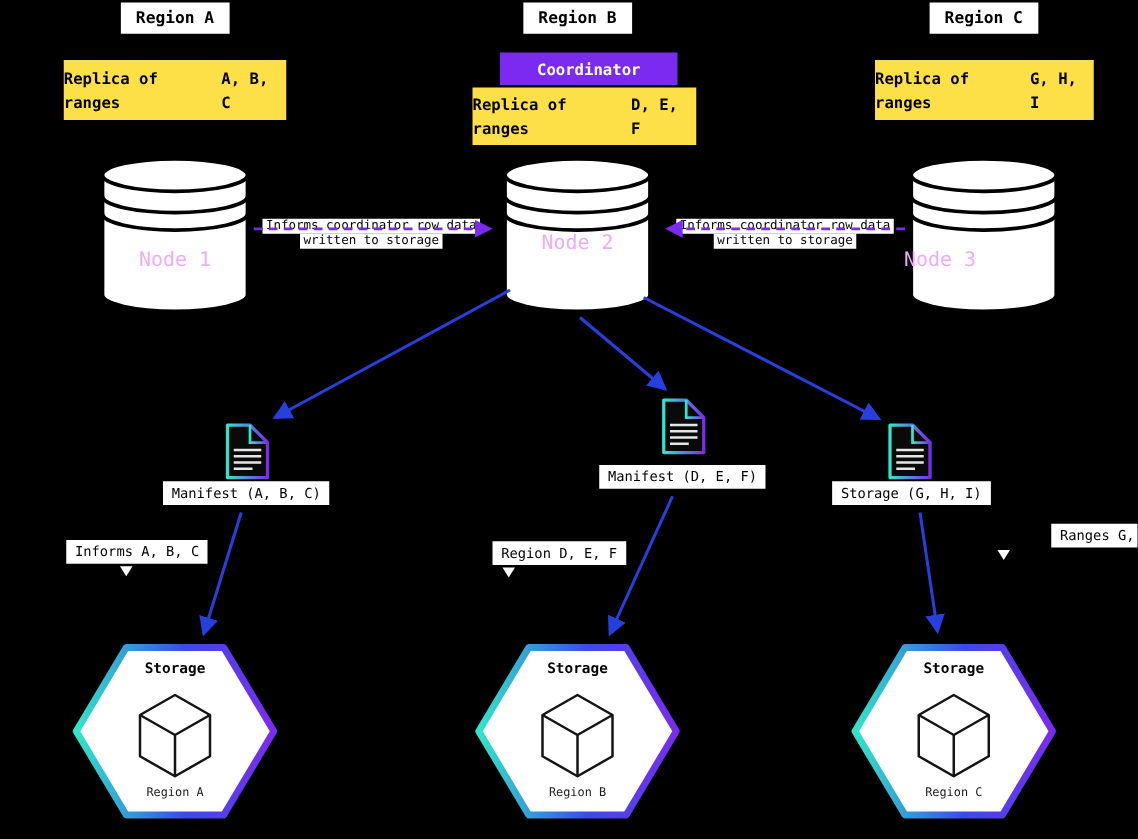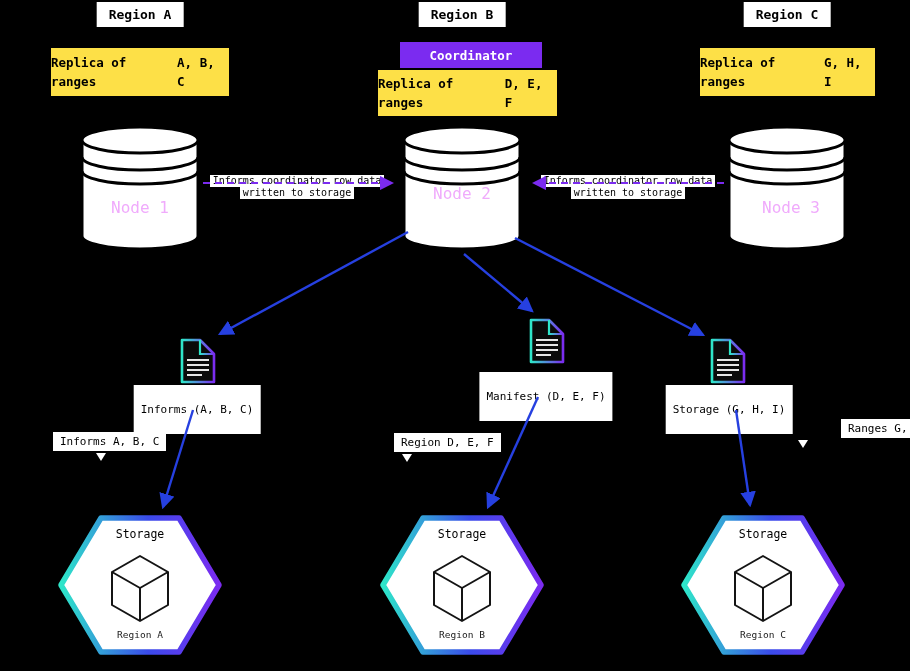--- a/index.html
+++ b/index.html
@@ -7,28 +7,28 @@
        font-family:"DejaVu Sans Mono",monospace;}
   .abs{position:absolute;}
   .hdr{background:#fff;color:#000;font-weight:bold;font-size:13px;padding:5px 12px;
        transform:translateX(-50%);white-space:nowrap;z-index:2;}
   .cyan{background:#fde047;color:#000;font-weight:bold;font-size:12.5px;display:flex;
         flex-direction:row;align-items:center;justify-content:center;line-height:1.55;
         z-index:2;}
   .coord{background:#7B2BF0;color:#fff;font-weight:bold;font-size:12.5px;display:flex;
          align-items:center;justify-content:center;z-index:2;}
   .nodelabel{font-size:16px;color:#f0abfc;transform:translateX(-50%);z-index:5;white-space:nowrap;}
-  .wlabel{background:#fff;color:#000;font-size:11px;padding:18px 7px;white-space:nowrap;
+  .wlabel{background:#fff;color:#000;font-size:11px;padding:3px 7px;white-space:nowrap;
           z-index:4;transform:translateX(-50%);}
   .wlabel-l{background:#fff;color:#000;font-size:11px;padding:3px 7px;white-space:nowrap;z-index:4;margin-left:48px;}
   .informs{width:200px;text-align:center;font-size:10px;line-height:12px;color:#000;z-index:3;margin-top:13px;}
   .informs span{background:#fff;padding:0 3px;display:inline-block;}
   .tail{width:0;height:0;border-left:5px solid transparent;border-right:5px solid transparent;
         border-top:8px solid #fff;z-index:4;}
-  .stitle{font-weight:normal;font-size:11.5px;color:#000;transform:translateX(-50%);z-index:5;}
+  .stitle{font-weight:bold;font-size:11.5px;color:#000;transform:translateX(-50%);z-index:5;}
   .sregion{font-size:9.5px;color:#1a1a1a;transform:translateX(-50%);z-index:5;}
   svg.layer{position:absolute;left:0;top:0;z-index:10;pointer-events:none;}
   svg.icon{position:absolute;z-index:4;}
 </style>
 </head>
 <body>
 
 <div class="abs hdr" style="left:140px;top:2px">Region A</div>
 <div class="abs hdr" style="left:462px;top:2px">Region B</div>
 <div class="abs hdr" style="left:787px;top:2px">Region C</div>
@@ -66,21 +66,21 @@
   <ellipse cx="61" cy="16" rx="58" ry="13" fill="#fff" stroke="#000" stroke-width="3"></ellipse>
 </svg>
 <div class="abs nodelabel" style="left:462px;top:184px">Node 2</div>
 
 <svg class="icon" style="left:726px;top:124px" width="122" height="132" viewBox="0 0 122 132">
   <path d="M3,16 L3,112 A58,13 0 0 0 119,112 L119,16" fill="#fff" stroke="#000" stroke-width="3"></path>
   <path d="M3,33 A58,13 0 0 0 119,33" fill="none" stroke="#000" stroke-width="3"></path>
   <path d="M3,47 A58,13 0 0 0 119,47" fill="none" stroke="#000" stroke-width="3"></path>
   <ellipse cx="61" cy="16" rx="58" ry="13" fill="#fff" stroke="#000" stroke-width="3"></ellipse>
 </svg>
-<div class="abs nodelabel" style="left:791px;top:198px">Node 3</div>
+<div class="abs nodelabel" style="left:752px;top:198px">Node 3</div>
 
 <div class="abs informs" style="left:197px;top:162px">
   <span>Informs coordinator row data</span><br>
   <span>written to storage</span>
 </div>
 <div class="abs informs" style="left:528px;top:162px">
   <span>Informs coordinator row data</span><br>
   <span>written to storage</span>
 </div>
 
@@ -126,21 +126,21 @@
   <path d="M3,3 H21 L35,17 V45 H3 Z" fill="#0a0a0a" stroke="url(#mgC)" stroke-width="2.6" stroke-linejoin="round"></path>
   <path d="M21,3 V17 H35" fill="none" stroke="url(#mgC)" stroke-width="2.2"></path>
   <g stroke="#e6e6e6" stroke-width="2">
       <path d="M8,23 H30"></path>
       <path d="M8,28 H30"></path>
       <path d="M8,33 H30"></path>
       <path d="M8,38 H23"></path>
     </g>
 </svg>
 
-<div class="abs wlabel" style="left:197px;top:385px">Informs (A, B, C)</div>
+<div class="abs wlabel" style="left:197px;top:385px">Manifest (A, B, C)</div>
 <div class="abs wlabel" style="left:546px;top:372px">Manifest (D, E, F)</div>
 <div class="abs wlabel" style="left:729px;top:385px">Storage (G, H, I)</div>
 
 <div class="abs wlabel-l" style="left:5px;top:432px">Informs A, B, C</div>
 <div class="abs tail" style="left:96px;top:453px"></div>
 <div class="abs wlabel-l" style="left:346px;top:433px">Region D, E, F</div>
 <div class="abs tail" style="left:402px;top:454px"></div>
 <div class="abs wlabel-l" style="left:793px;top:419px">Ranges G, H, I</div>
 <div class="abs tail" style="left:798px;top:440px"></div>
 

